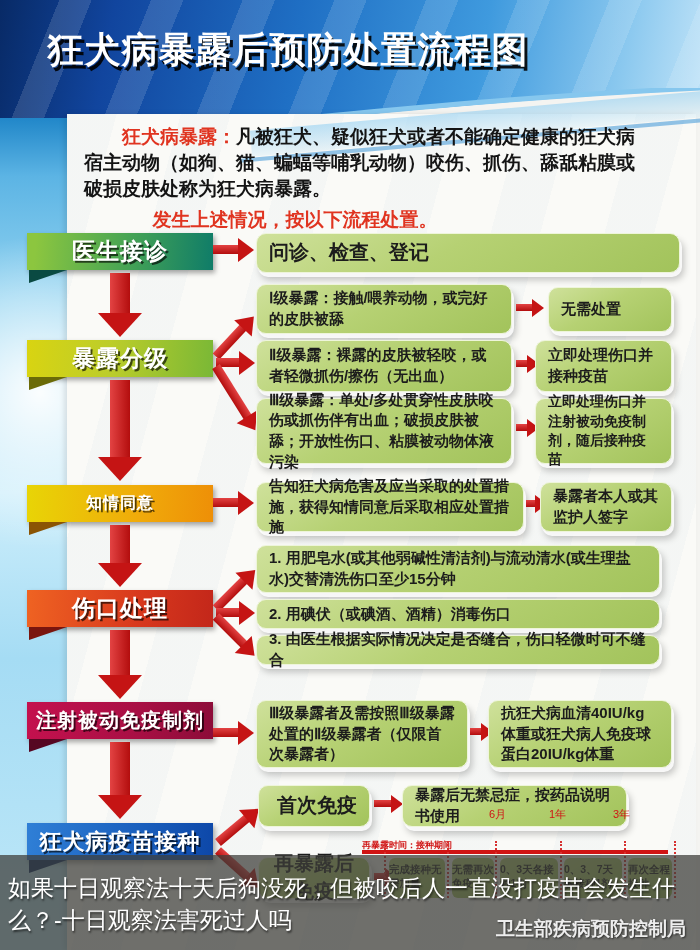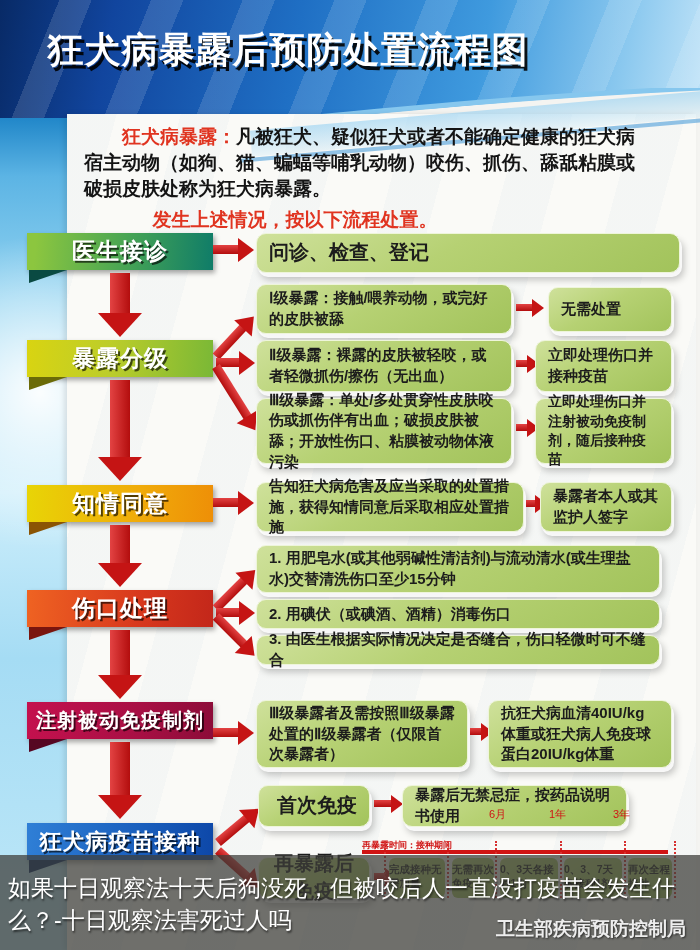--- a/index.html
+++ b/index.html
@@ -41,21 +41,21 @@
   
   .banner{position:absolute;left:27px;width:186px;height:37px;
     display:flex;align-items:center;justify-content:center;
     color:#fff;font-weight:bold;letter-spacing:1px;
     text-shadow:2px 2px 0 rgba(0,0,0,0.65);
     box-shadow:2px 3px 5px rgba(0,0,0,0.35);}
   .banner::before{content:"";position:absolute;left:2px;bottom:-13px;
     border-top:13px solid var(--fold,#333);border-right:38px solid transparent;}
   .b1{--fold:#0a4a42;background:linear-gradient(95deg,#8cc63f 5%,#45a355 55%,#0f7c68 100%);font-size:23px;}
   .b2{--fold:#6b6b08;background:linear-gradient(95deg,#d9d411 0%,#bccd2a 45%,#7ab836 100%);font-size:23px;}
-  .b3{--fold:#8a5404;background:linear-gradient(95deg,#e8d506 0%,#f0ab0a 60%,#ee8f07 100%);font-size:23px;}
+  .b3{--fold:#8a5404;background:linear-gradient(95deg,#e8d506 0%,#f0ab0a 60%,#ee8f07 100%);font-size:16px;}
   .b4{--fold:#7a150e;background:linear-gradient(95deg,#ef6322 0%,#d8381d 60%,#c3271a 100%);font-size:23px;}
   .b5{--fold:#560722;background:linear-gradient(95deg,#c4114e 0%,#a80f44 60%,#8c0c38 100%);font-size:20px;}
   .b6{--fold:#092c66;background:linear-gradient(95deg,#2f7fd6 0%,#1a5fbd 60%,#0d47a8 100%);font-size:22px;}
 
   
   .varrow{position:absolute;left:110px;width:20px;
     background:linear-gradient(90deg,#e34343,#b30d0d);}
   .varrow::after{content:"";position:absolute;bottom:-24px;left:50%;transform:translateX(-50%);
     border:solid transparent;border-width:24px 22px 0 22px;border-top-color:#c51414;}
   .harrow{position:absolute;height:9px;background:linear-gradient(180deg,#e34343,#b30d0d);

